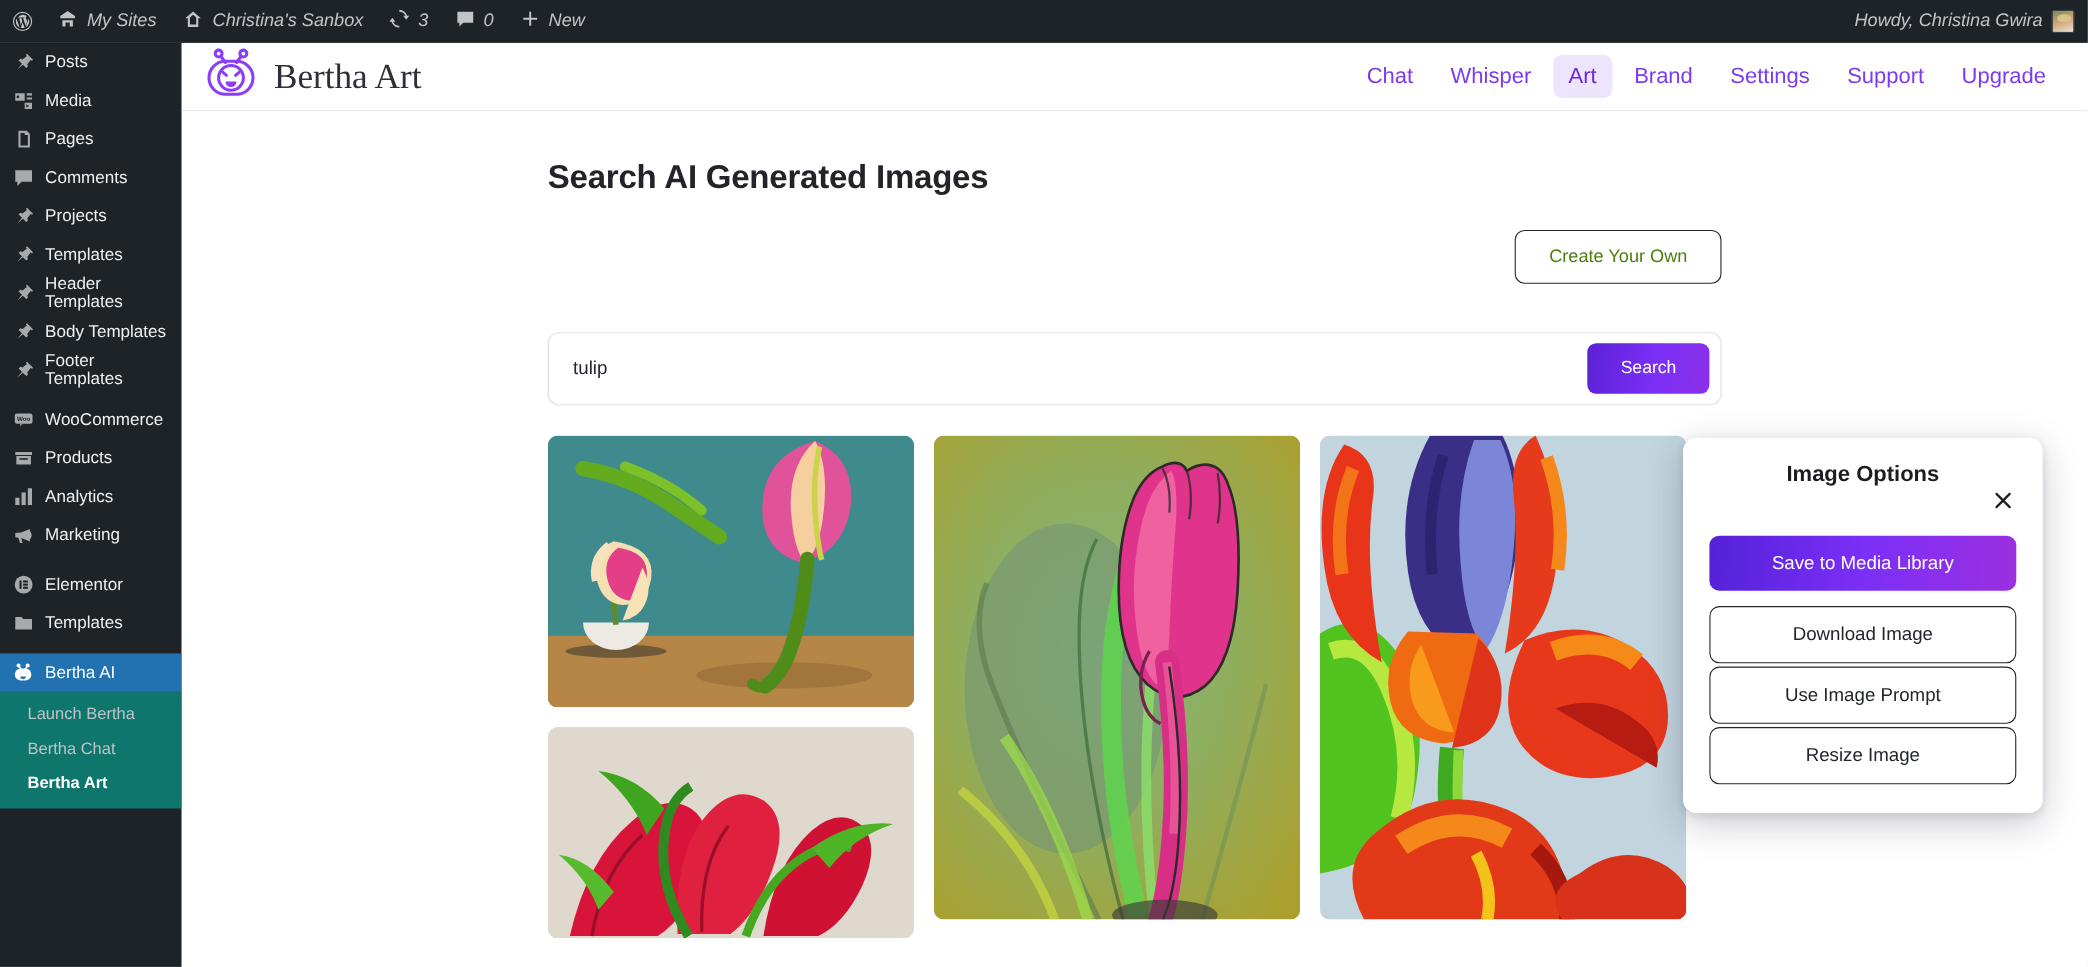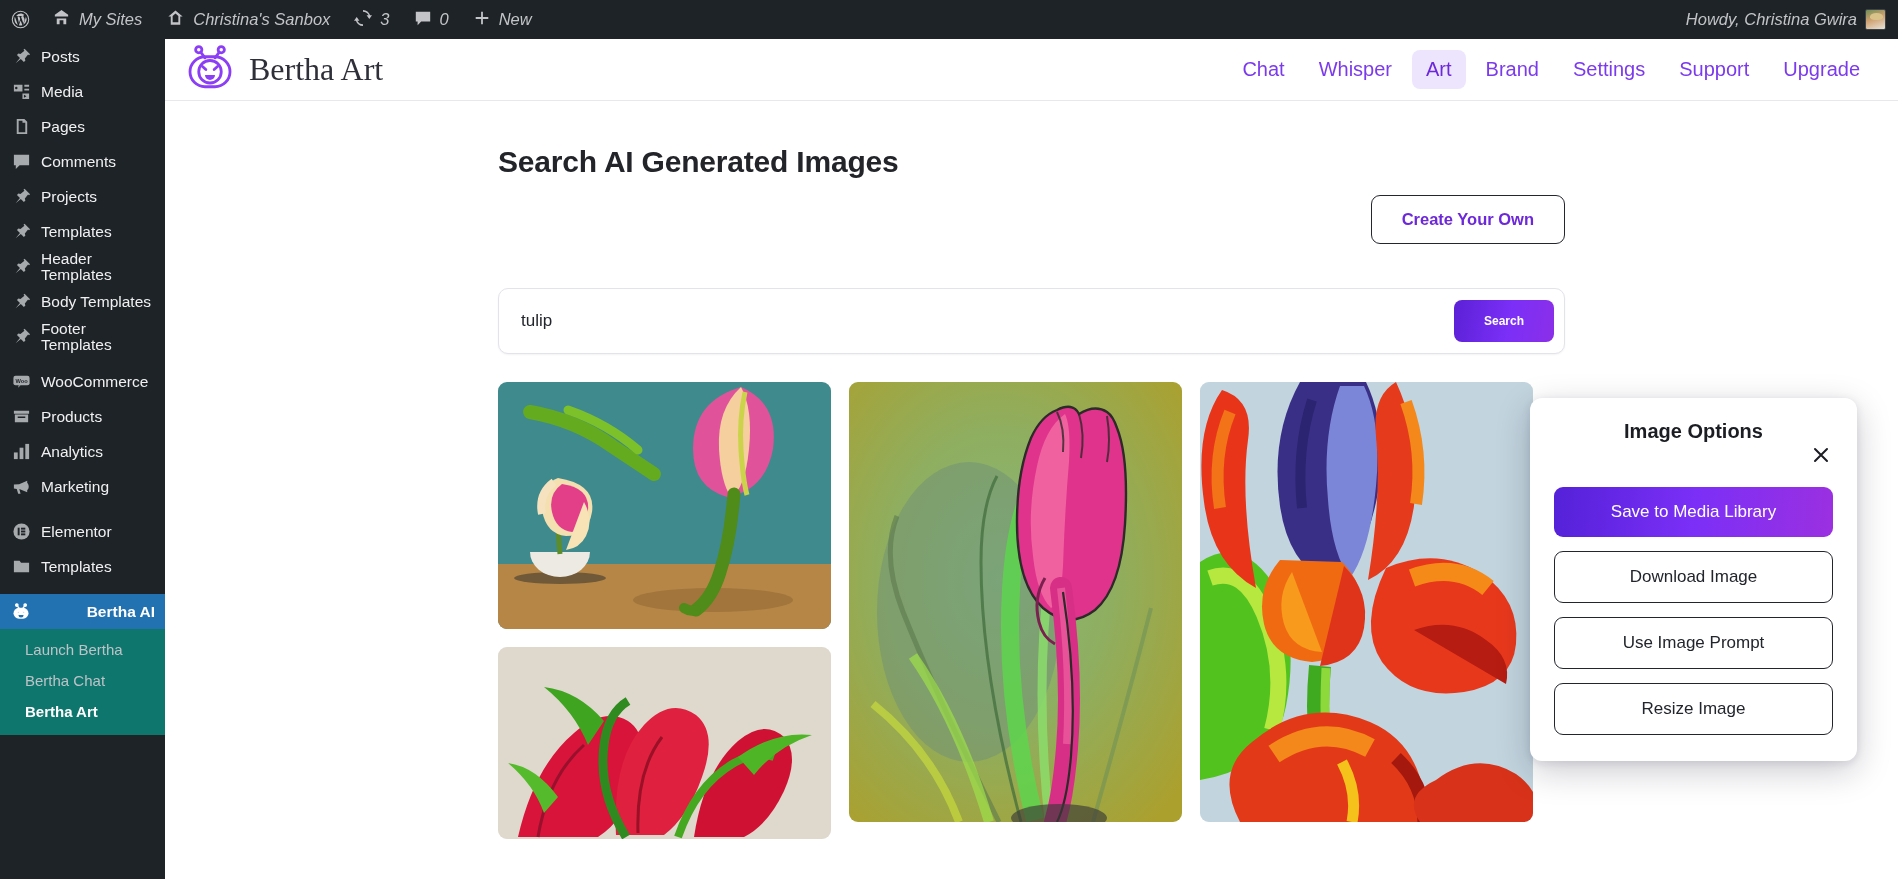--- a/index.html
+++ b/index.html
@@ -48,21 +48,21 @@
     font-size: 15.5px;
     overflow: hidden;
     z-index: 40;
   }
   .menu-item {
     display: flex; align-items: center; gap: 10px;
     height: 35px; padding: 0 10px 0 11px;
     color: #f0f0f1; cursor: pointer; position: relative;
   }
   .menu-item.current {
-    background: #2271b1; color: #fff; font-weight: 700; justify-content: space-between;
+    background: #2271b1; color: #fff; font-weight: 400;
   }
   .menu-item.current .mi-icon { color: #fff; }
   .menu-item.current::after {
     content: ""; position: absolute; right: -8px; top: 50%;
     transform: translateY(-50%);
     border-top: 8px solid transparent;
     border-bottom: 8px solid transparent;
     border-right: 8px solid #f0f0f1;
   }
   .mi-icon {
@@ -110,25 +110,25 @@
   .page-title {
     font-size: 30px; font-weight: bold; color: #22242a;
     letter-spacing: -0.2px; margin-bottom: 14px;
   }
   .intro-row { display: flex; align-items: flex-start; gap: 30px; }
   .intro-text {
     font-size: 16.5px; line-height: 1.62; color: #3c3f46;
     max-width: 800px;
   }
   .create-btn {
-    margin-left: auto; margin-top: 2px;
+    margin-left: auto; margin-top: 16px;
     border: 1px solid #23262d; border-radius: 9px;
-    background: #fff; color: #6d28d9;
+    background: #fff; color: #4d7c0f;
     font-size: 16.5px; padding: 14px 30px;
-    cursor: pointer; white-space: nowrap; font-weight: bold;
+    cursor: pointer; white-space: nowrap;
   }
 
   .searchbar {
     margin-top: 44px;
     height: 66px;
     border: 1px solid #e3e3ea; border-radius: 10px;
     background: #fff;
     display: flex; align-items: center;
     padding: 0 10px 0 22px;
     box-shadow: 0 1px 2px rgba(16,16,40,.05);
@@ -136,21 +136,21 @@
   .search-input {
     flex: 1; border: 0; outline: none;
     font-size: 17px; color: #23262d;
     font-family: "Liberation Sans", sans-serif;
     background: transparent;
   }
   .search-input::placeholder { color: #9aa0a6; }
   .search-btn {
     border: 0; border-radius: 8px;
     background: linear-gradient(100deg,#5b21d6 0%,#7b2ff7 55%,#8b2fe8 100%);
-    color: #fff; font-size: 12px; font-weight: 700;
+    color: #fff; font-size: 16px; font-weight: 400;
     padding: 14px 30px; cursor: pointer;
     font-family: "Liberation Sans", sans-serif;
   }
 
   
   .grid {
     margin-top: 28px;
     display: grid;
     grid-template-columns: repeat(3, 333px);
     gap: 18px;
@@ -189,21 +189,21 @@
     border: 0; border-radius: 9px;
     background: linear-gradient(95deg,#5421d8 0%,#7b2ff7 50%,#9b30e0 100%);
     color: #fff; font-size: 17px; font-weight: 500;
     padding: 15px 0; margin-bottom: 14px; cursor: pointer;
     font-family: "Liberation Sans", sans-serif;
   }
   .io-btn {
     display: block; width: 100%;
     border: 1px solid #22252c; border-radius: 9px;
     background: #fff; color: #22252c;
-    font-size: 17px; padding: 15px 0; margin-bottom: 14px;
+    font-size: 17px; padding: 15px 0; margin-bottom: 3px;
     cursor: pointer; font-family: "Liberation Sans", sans-serif;
   }
   .io-btn:last-child { margin-bottom: 0; }
 </style>
 </head>
 <body>
 
 <div id="adminbar">
   <div class="ab-item ab-logo">
     <span class="wp-badge">

